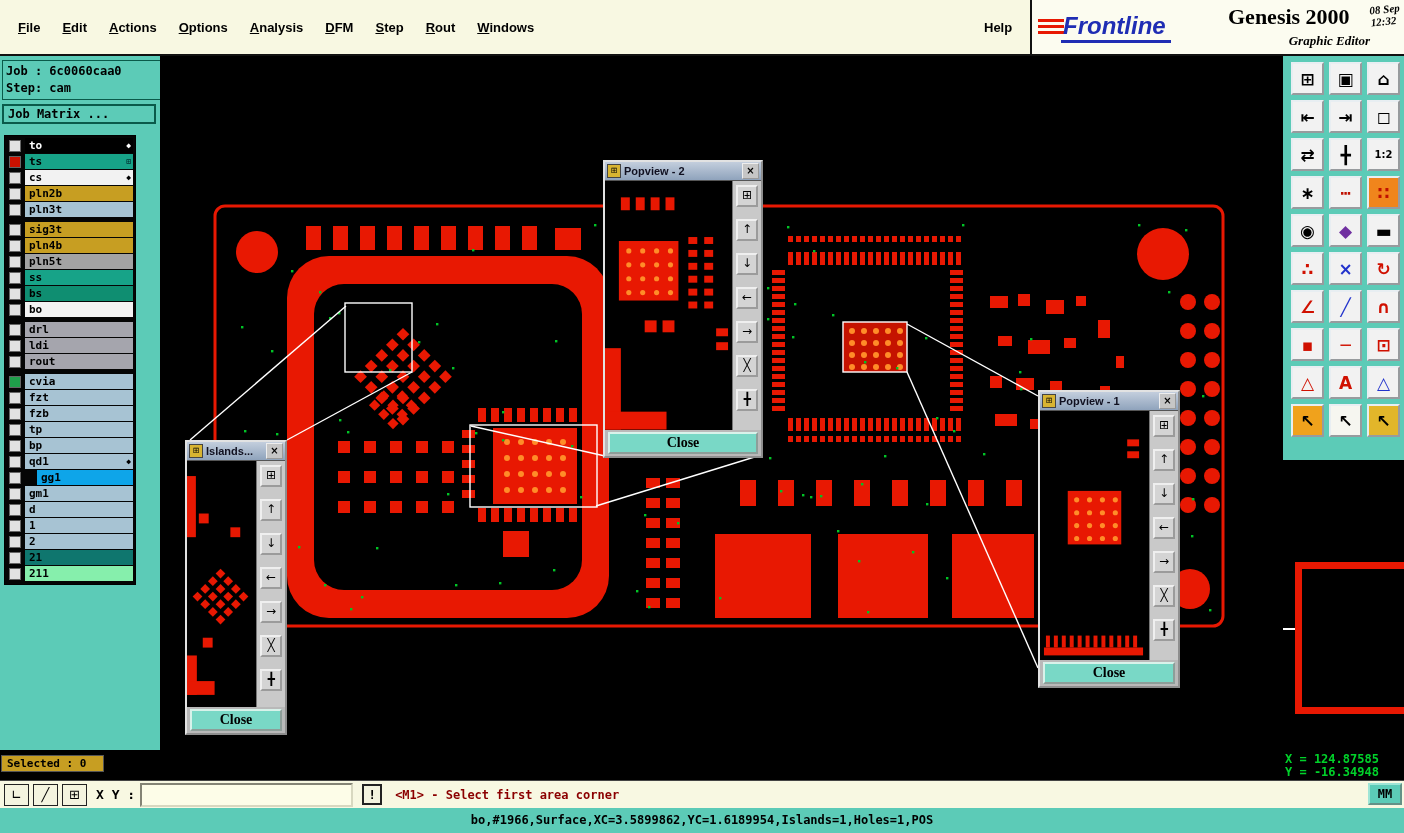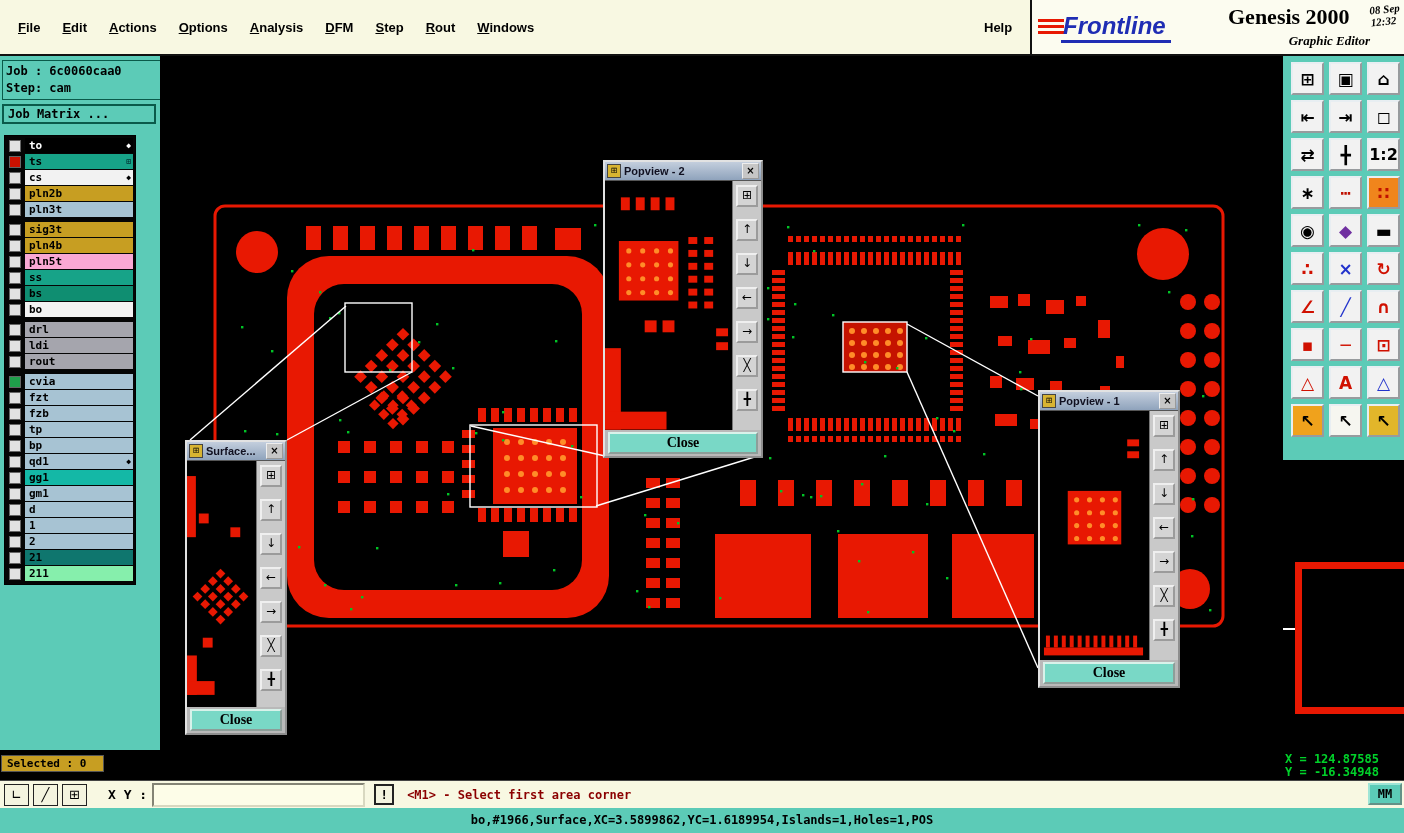--- a/index.html
+++ b/index.html
@@ -54,33 +54,33 @@
   .pv-tool{width:22px;height:22px;background:#d4d4d4;border:2px outset #efefef;box-sizing:border-box;
            font:12px "DejaVu Sans",sans-serif;text-align:center;line-height:17px;}
   .pv-close-wrap{height:26px;flex:none;padding:2px 3px;box-sizing:border-box;}
   .pv-close{width:100%;height:22px;background:#79d8c6;border:2px outset #d8f2ea;font:bold 14px "Liberation Serif",serif;color:#000;}
   
   .tools-grid{position:absolute;left:1283px;top:56px;width:121px;height:404px;background:#5ccbb7;
               display:flex;flex-wrap:wrap;align-content:flex-start;gap:5px;padding:6px 4px 0 8px;box-sizing:border-box;}
   .tool-btn{width:33px;height:33px;box-sizing:border-box;background:#f2f2f2;border:2px outset #e8eef2;
             display:flex;align-items:center;justify-content:center;
             font:bold 17px "DejaVu Sans","DejaVu Sans Mono",sans-serif;color:#000;}
-  .tool-btn.small{font-size:16px;}
+  .tool-btn.small{font-size:10px;}
   
   .overview{position:absolute;left:1283px;top:460px;width:121px;height:293px;background:#000;overflow:hidden;}
   .ov-rect{position:absolute;left:12px;top:102px;width:150px;height:138px;border:7px solid #e81802;background:#000;}
   .ov-line{position:absolute;left:0;top:168px;width:12px;height:2px;background:#fff;}
   .coords{position:absolute;left:1283px;top:753px;width:121px;height:27px;background:#000;
           font:bold 12px "DejaVu Sans Mono",monospace;color:#00d22a;line-height:13px;padding-left:2px;box-sizing:border-box;}
   
   .statusbar{position:absolute;left:0;top:780px;width:1404px;height:28px;background:#f8f8e2;border-top:1px solid #444;
              box-sizing:border-box;display:flex;align-items:center;gap:5px;padding:0 4px;}
   .sb-btn{width:25px;height:22px;box-sizing:border-box;border:1px solid #222;background:#f4f4df;
           font:13px "DejaVu Sans",sans-serif;display:flex;align-items:center;justify-content:center;}
-  .xy-label{font:bold 13px "DejaVu Sans Mono",monospace;margin-left:16px;}
+  .xy-label{font:bold 13px "DejaVu Sans Mono",monospace;margin-left:4px;}
   .xy-input{width:205px;height:18px;background:#fdfde8;border:2px inset #d8d8c0;font:12px "DejaVu Sans Mono",monospace;}
   .bang{width:20px;height:21px;box-sizing:border-box;border:2px solid #222;background:#f4f4df;
         font:bold 13px "DejaVu Sans Mono",monospace;display:flex;align-items:center;justify-content:center;margin-left:4px;}
   .sb-msg{font:bold 12px "DejaVu Sans Mono",monospace;color:#8b0000;margin-left:8px;white-space:nowrap;}
   .mm-btn{position:absolute;right:2px;top:2px;width:34px;height:22px;background:#5ccbb7;border:2px outset #9fe5d6;
           box-sizing:border-box;font:bold 12px "DejaVu Sans Mono",monospace;display:flex;align-items:center;justify-content:center;}
   
   .infobar{position:absolute;left:0;top:808px;width:1404px;height:25px;background:#5ccbb7;
            font:bold 12px "DejaVu Sans Mono",monospace;color:#000;text-align:center;padding-top:5px;box-sizing:border-box;}
 </style>
@@ -148,21 +148,21 @@
         <div class="layer-row">
           <span class="layer-cb"></span>
           <span class="layer-name" style="background: rgb(199, 158, 34); color: rgb(0, 0, 0);">sig3t</span>
         </div>
         <div class="layer-row">
           <span class="layer-cb"></span>
           <span class="layer-name" style="background: rgb(199, 158, 34); color: rgb(0, 0, 0);">pln4b</span>
         </div>
         <div class="layer-row">
           <span class="layer-cb"></span>
-          <span class="layer-name" style="background: #f9a8d4; color: rgb(0, 0, 0);">pln5t</span>
+          <span class="layer-name" style="background: #a3a3a3; color: rgb(0, 0, 0);">pln5t</span>
         </div>
         <div class="layer-row">
           <span class="layer-cb"></span>
           <span class="layer-name" style="background: rgb(23, 163, 136); color: rgb(0, 0, 0);">ss</span>
         </div>
         <div class="layer-row">
           <span class="layer-cb"></span>
           <span class="layer-name" style="background: rgb(15, 142, 113); color: rgb(0, 0, 0);">bs</span>
         </div>
         <div class="layer-row">
@@ -202,21 +202,21 @@
         <div class="layer-row">
           <span class="layer-cb"></span>
           <span class="layer-name" style="background: rgb(167, 195, 211); color: rgb(0, 0, 0);">bp</span>
         </div>
         <div class="layer-row">
           <span class="layer-cb"></span>
           <span class="layer-name" style="background: rgb(167, 195, 211); color: rgb(0, 0, 0);">qd1<span class="layer-marker" style="color: rgb(0, 0, 0);">◆</span></span>
         </div>
         <div class="layer-row">
           <span class="layer-cb"></span>
-          <span class="layer-name" style="background: #14b8a6; color: rgb(0, 0, 0);">gg1</span>
+          <span class="layer-name" style="background: #0ea5e9; color: rgb(0, 0, 0); margin-left: 12px;">gg1</span>
         </div>
         <div class="layer-row">
           <span class="layer-cb"></span>
           <span class="layer-name" style="background: rgb(167, 195, 211); color: rgb(0, 0, 0);">gm1</span>
         </div>
         <div class="layer-row">
           <span class="layer-cb"></span>
           <span class="layer-name" style="background: rgb(167, 195, 211); color: rgb(0, 0, 0);">d</span>
         </div>
         <div class="layer-row">
@@ -772,21 +772,21 @@
           </div>
       </div>
       <div class="pv-close-wrap">
         <button class="pv-close">Close</button>
       </div>
     </div>
 
     <div class="popview" style="left:25px;top:384px;width:102px;height:295px;">
       <div class="pv-title">
         <span class="pv-icon">⊞</span>
-        <span class="pv-title-text">Surface...</span>
+        <span class="pv-title-text">Islands...</span>
         <span class="pv-x">×</span>
       </div>
       <div class="pv-body">
         <div class="pv-canvas">
           <svg viewBox="0 0 70 247">
             <g id="pvE-art" fill="#e81802">
                 <rect x="0" y="14" width="9" height="62"></rect>
                 <rect x="12" y="52" width="10" height="10"></rect>
                 <rect x="44" y="66" width="10" height="10"></rect>
                 <rect x="16" y="178" width="10" height="10"></rect>

